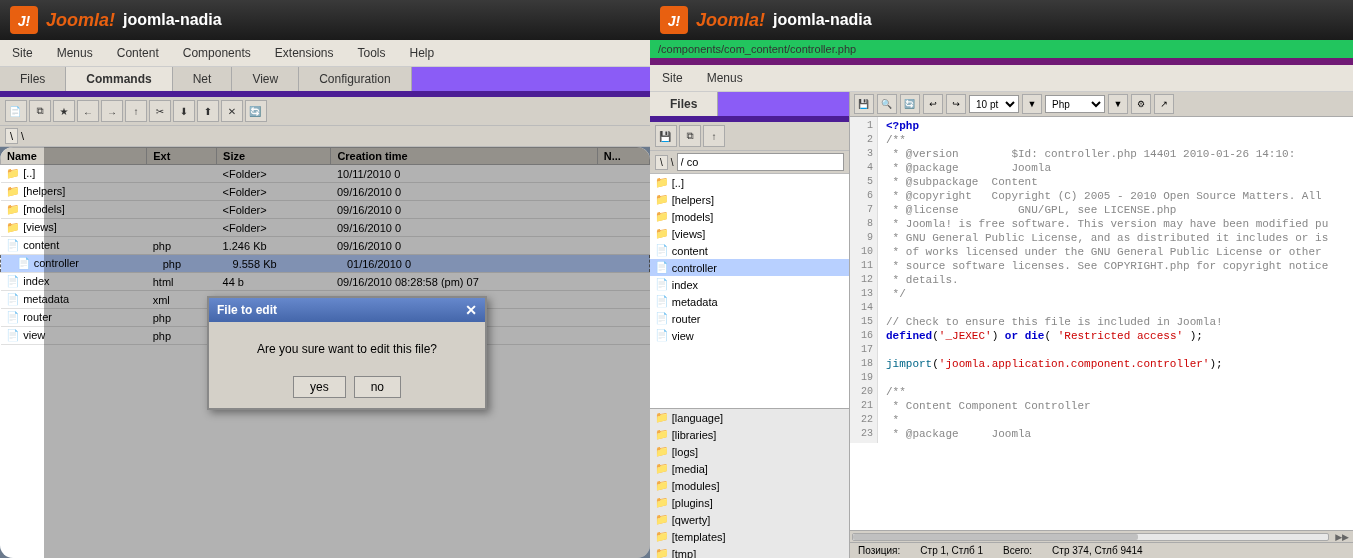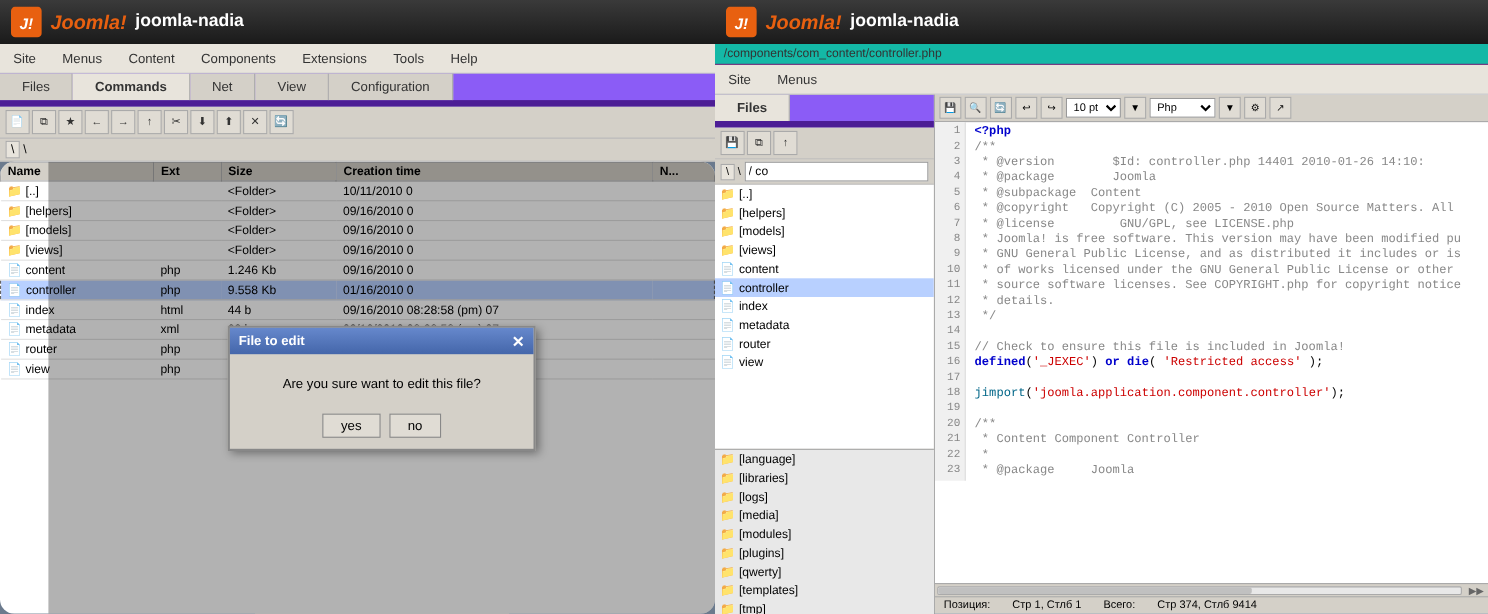--- a/index.html
+++ b/index.html
@@ -35,25 +35,25 @@
     }
     .navbar-item {
       padding: 4px 12px;
       font-size: 12px;
       cursor: pointer;
       color: #333;
     }
 
     
     .filepath {
-      background: #14b8a6;
+      background: #22c55e;
       padding: 3px 8px;
       font-size: 11px;
       color: #333;
-      border-bottom: 1px solid #701a75;
+      border-bottom: 7px solid #701a75;
     }
 
     
     .toolbar-tabs {
       display: flex;
       background: #8b5cf6;
       border-bottom: 6px solid #4c1d95;
     }
     .toolbar-tab {
       padding: 5px 20px;
@@ -134,21 +134,21 @@
       text-align: left;
       font-weight: bold;
       position: sticky;
       top: 0;
     }
     .file-table td {
       border-bottom: 1px solid #e0e0e0;
       padding: 2px 6px;
       white-space: nowrap;
     }
-    .file-table tr.selected td { background: #b8d0ff; }
+    .file-table tr.selected td { background: #b8d0ff; padding-left: 16px; }
     .file-icon { color: #e8a020; margin-right: 3px; }
     .file-icon-file { color: #6688cc; margin-right: 3px; }
 
     
     .dialog-overlay {
       position: absolute;
       top: 0; left: 0; right: 0; bottom: 0;
       background: rgba(0,0,0,0.3);
       display: flex;
       align-items: center;

